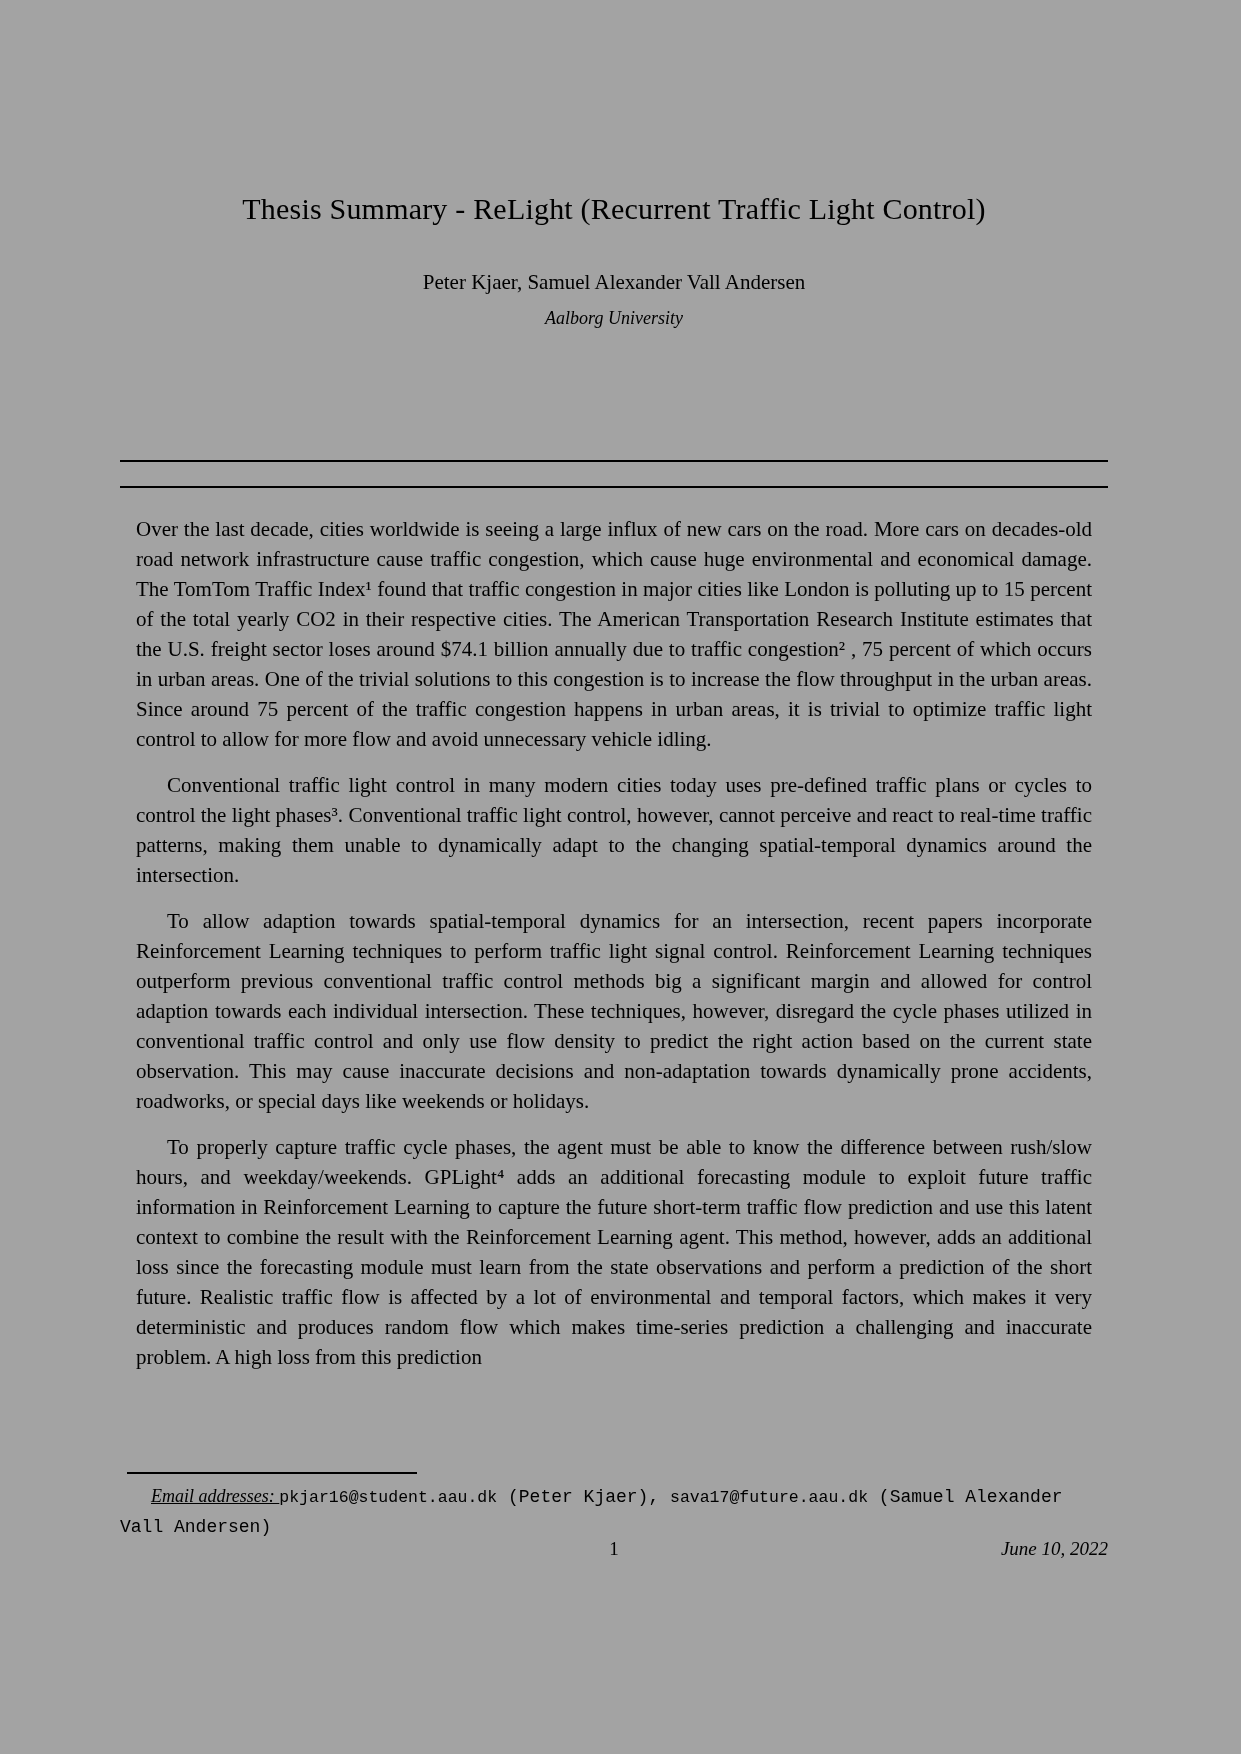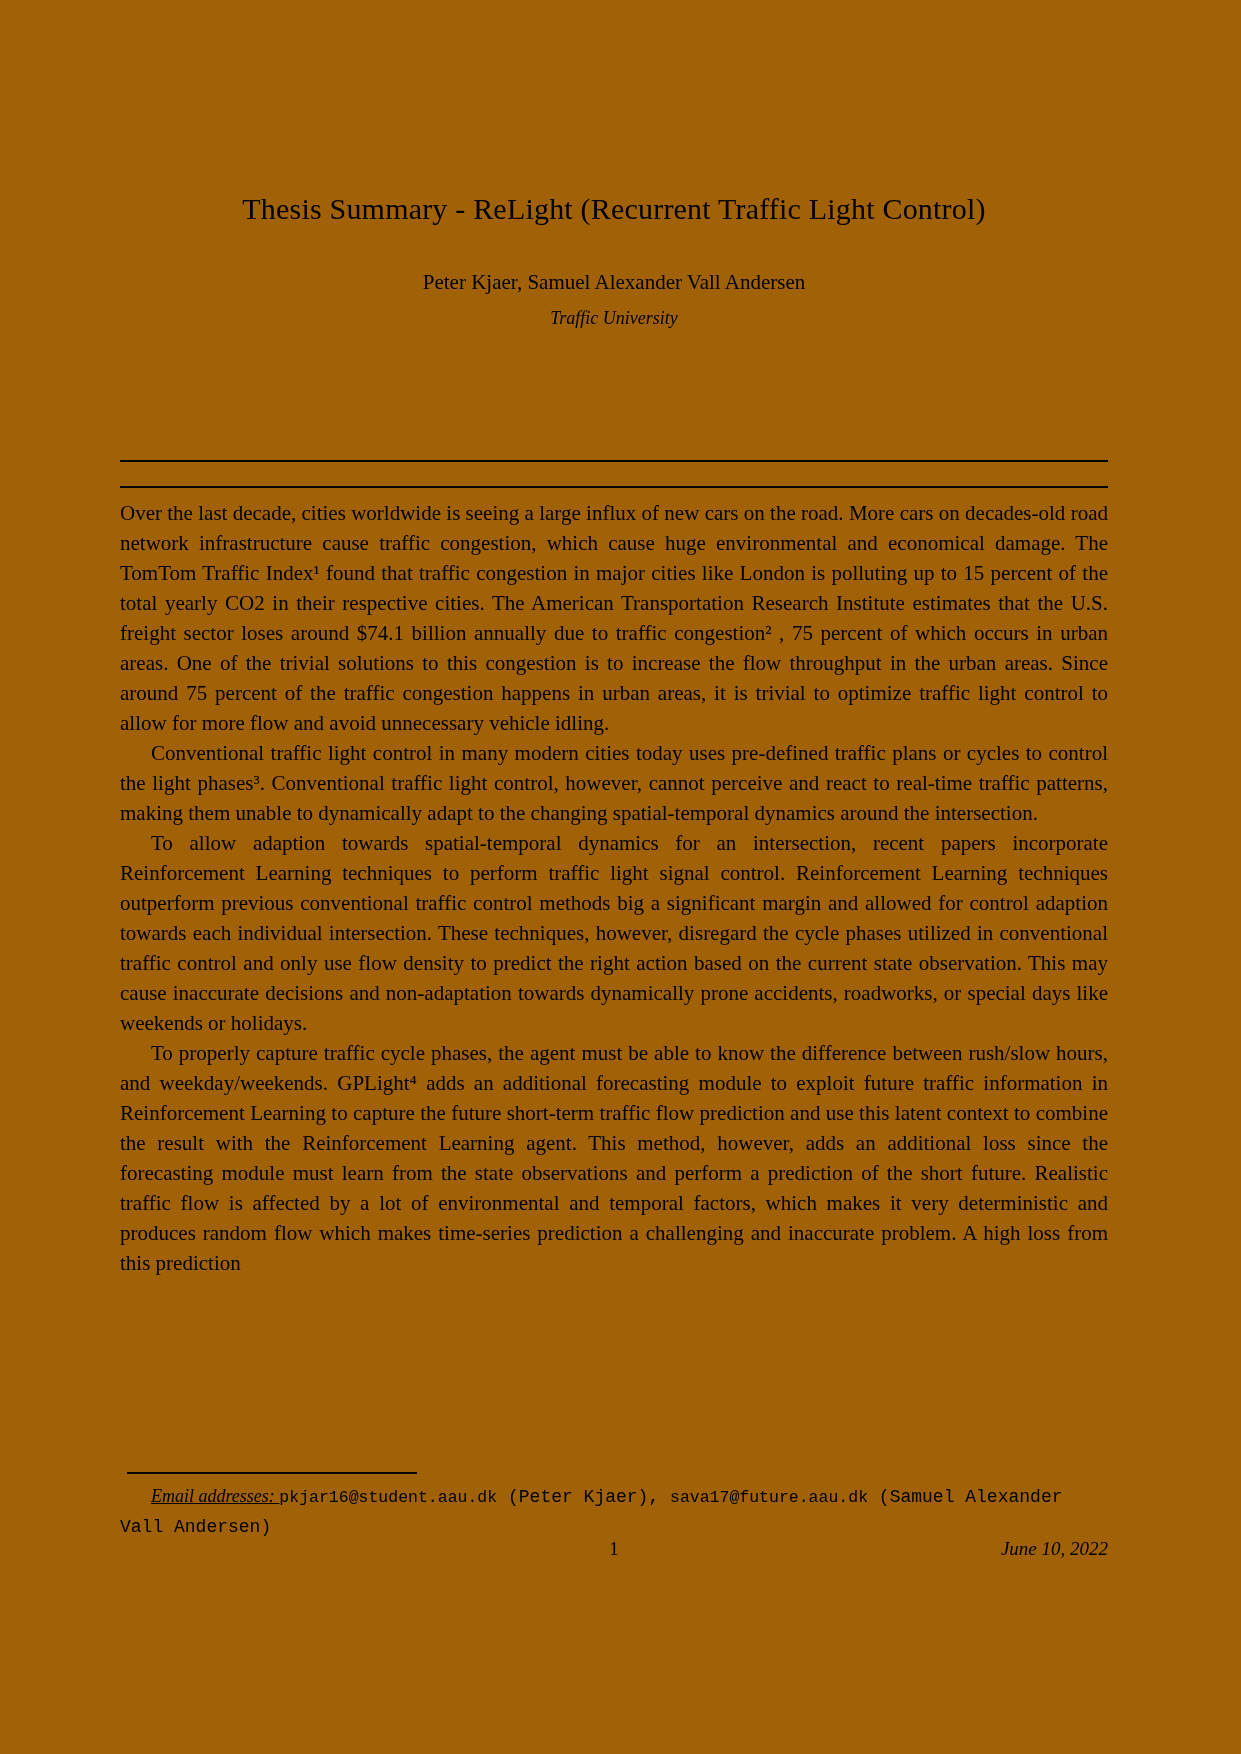--- a/index.html
+++ b/index.html
@@ -4,21 +4,21 @@
 <style>
   html, body {
     margin: 0;
     padding: 0;
     background: #e8e8e8;
   }
   .page {
     position: relative;
     width: 1241px;
     height: 1754px;
-    background: #a16207;
+    background: #a3a3a3;
     color: #000000;
     font-family: "Liberation Serif", "DejaVu Serif", serif;
     overflow: hidden;
   }
   .textblock {
     position: absolute;
     left: 120px;
     width: 988px;
   }
   .titleblock { top: 192px; text-align: center; }
@@ -41,21 +41,21 @@
     position: absolute;
     left: 120px;
     width: 988px;
     height: 0;
     border-top: 2px solid #000000;
   }
   .rule-top { top: 460px; }
   .rule-bottom { top: 486px; }
   .bodytext { top: 498px; }
   .bodytext p.para {
-    margin: 0;
+    margin: 16px;
     font-size: 21px;
     line-height: 30px;
     text-align: justify;
     text-indent: 0;
   }
   .bodytext p.para.indent { text-indent: 31px; }
   .footnote-rule {
     position: absolute;
     left: 127px;
     top: 1472px;
@@ -92,21 +92,21 @@
   }
 </style>
 </head>
 <body>
 
 <div class="page">
 
   <header class="textblock titleblock">
     <h1 class="paper-title">Thesis Summary - ReLight (Recurrent Traffic Light Control)</h1>
     <div class="authors">Peter Kjaer, Samuel Alexander Vall Andersen</div>
-    <div class="affiliation">Traffic University</div>
+    <div class="affiliation">Aalborg University</div>
   </header>
 
   <div class="rule rule-top"></div>
   <div class="rule rule-bottom"></div>
 
   <main class="textblock bodytext" id="body-paragraphs">
       <p class="para">Over the last decade, cities worldwide is seeing a large influx of new cars on the road. More cars on decades-old road network infrastructure cause traffic congestion, which cause huge environmental and economical damage. The TomTom Traffic Index¹ found that traffic congestion in major cities like London is polluting up to 15 percent of the total yearly CO2 in their respective cities. The American Transportation Research Institute estimates that the U.S. freight sector loses around $74.1 billion annually due to traffic congestion² , 75 percent of which occurs in urban areas. One of the trivial solutions to this congestion is to increase the flow throughput in the urban areas. Since around 75 percent of the traffic congestion happens in urban areas, it is trivial to optimize traffic light control to allow for more flow and avoid unnecessary vehicle idling.</p>
       <p class="para indent">Conventional traffic light control in many modern cities today uses pre-defined traffic plans or cycles to control the light phases³.  Conventional traffic light control, however, cannot perceive and react to real-time traffic patterns, making them unable to dynamically adapt to the changing spatial-temporal dynamics around the intersection.</p>
       <p class="para indent">To allow adaption towards spatial-temporal dynamics for an intersection, recent papers incorporate Reinforcement Learning techniques to perform traffic light signal control. Reinforcement Learning techniques outperform previous conventional traffic control methods big a significant margin and allowed for control adaption towards each individual intersection. These techniques, however, disregard the cycle phases utilized in conventional traffic control and only use flow density to predict the right action based on the current state observation. This may cause inaccurate decisions and non-adaptation towards dynamically prone accidents, roadworks, or special days like weekends or holidays.</p>
       <p class="para indent">To properly capture traffic cycle phases, the agent must be able to know the difference between rush/slow hours, and weekday/weekends. GPLight⁴ adds an additional forecasting module to exploit future traffic information in Reinforcement Learning to capture the future short-term traffic flow prediction and use this latent context to combine the result with the Reinforcement Learning agent. This method, however, adds an additional loss since the forecasting module must learn from the state observations and perform a prediction of the short future. Realistic traffic flow is affected by a lot of environmental and temporal factors, which makes it very deterministic and produces random flow which makes time-series prediction a challenging and inaccurate problem. A high loss from this prediction</p>

